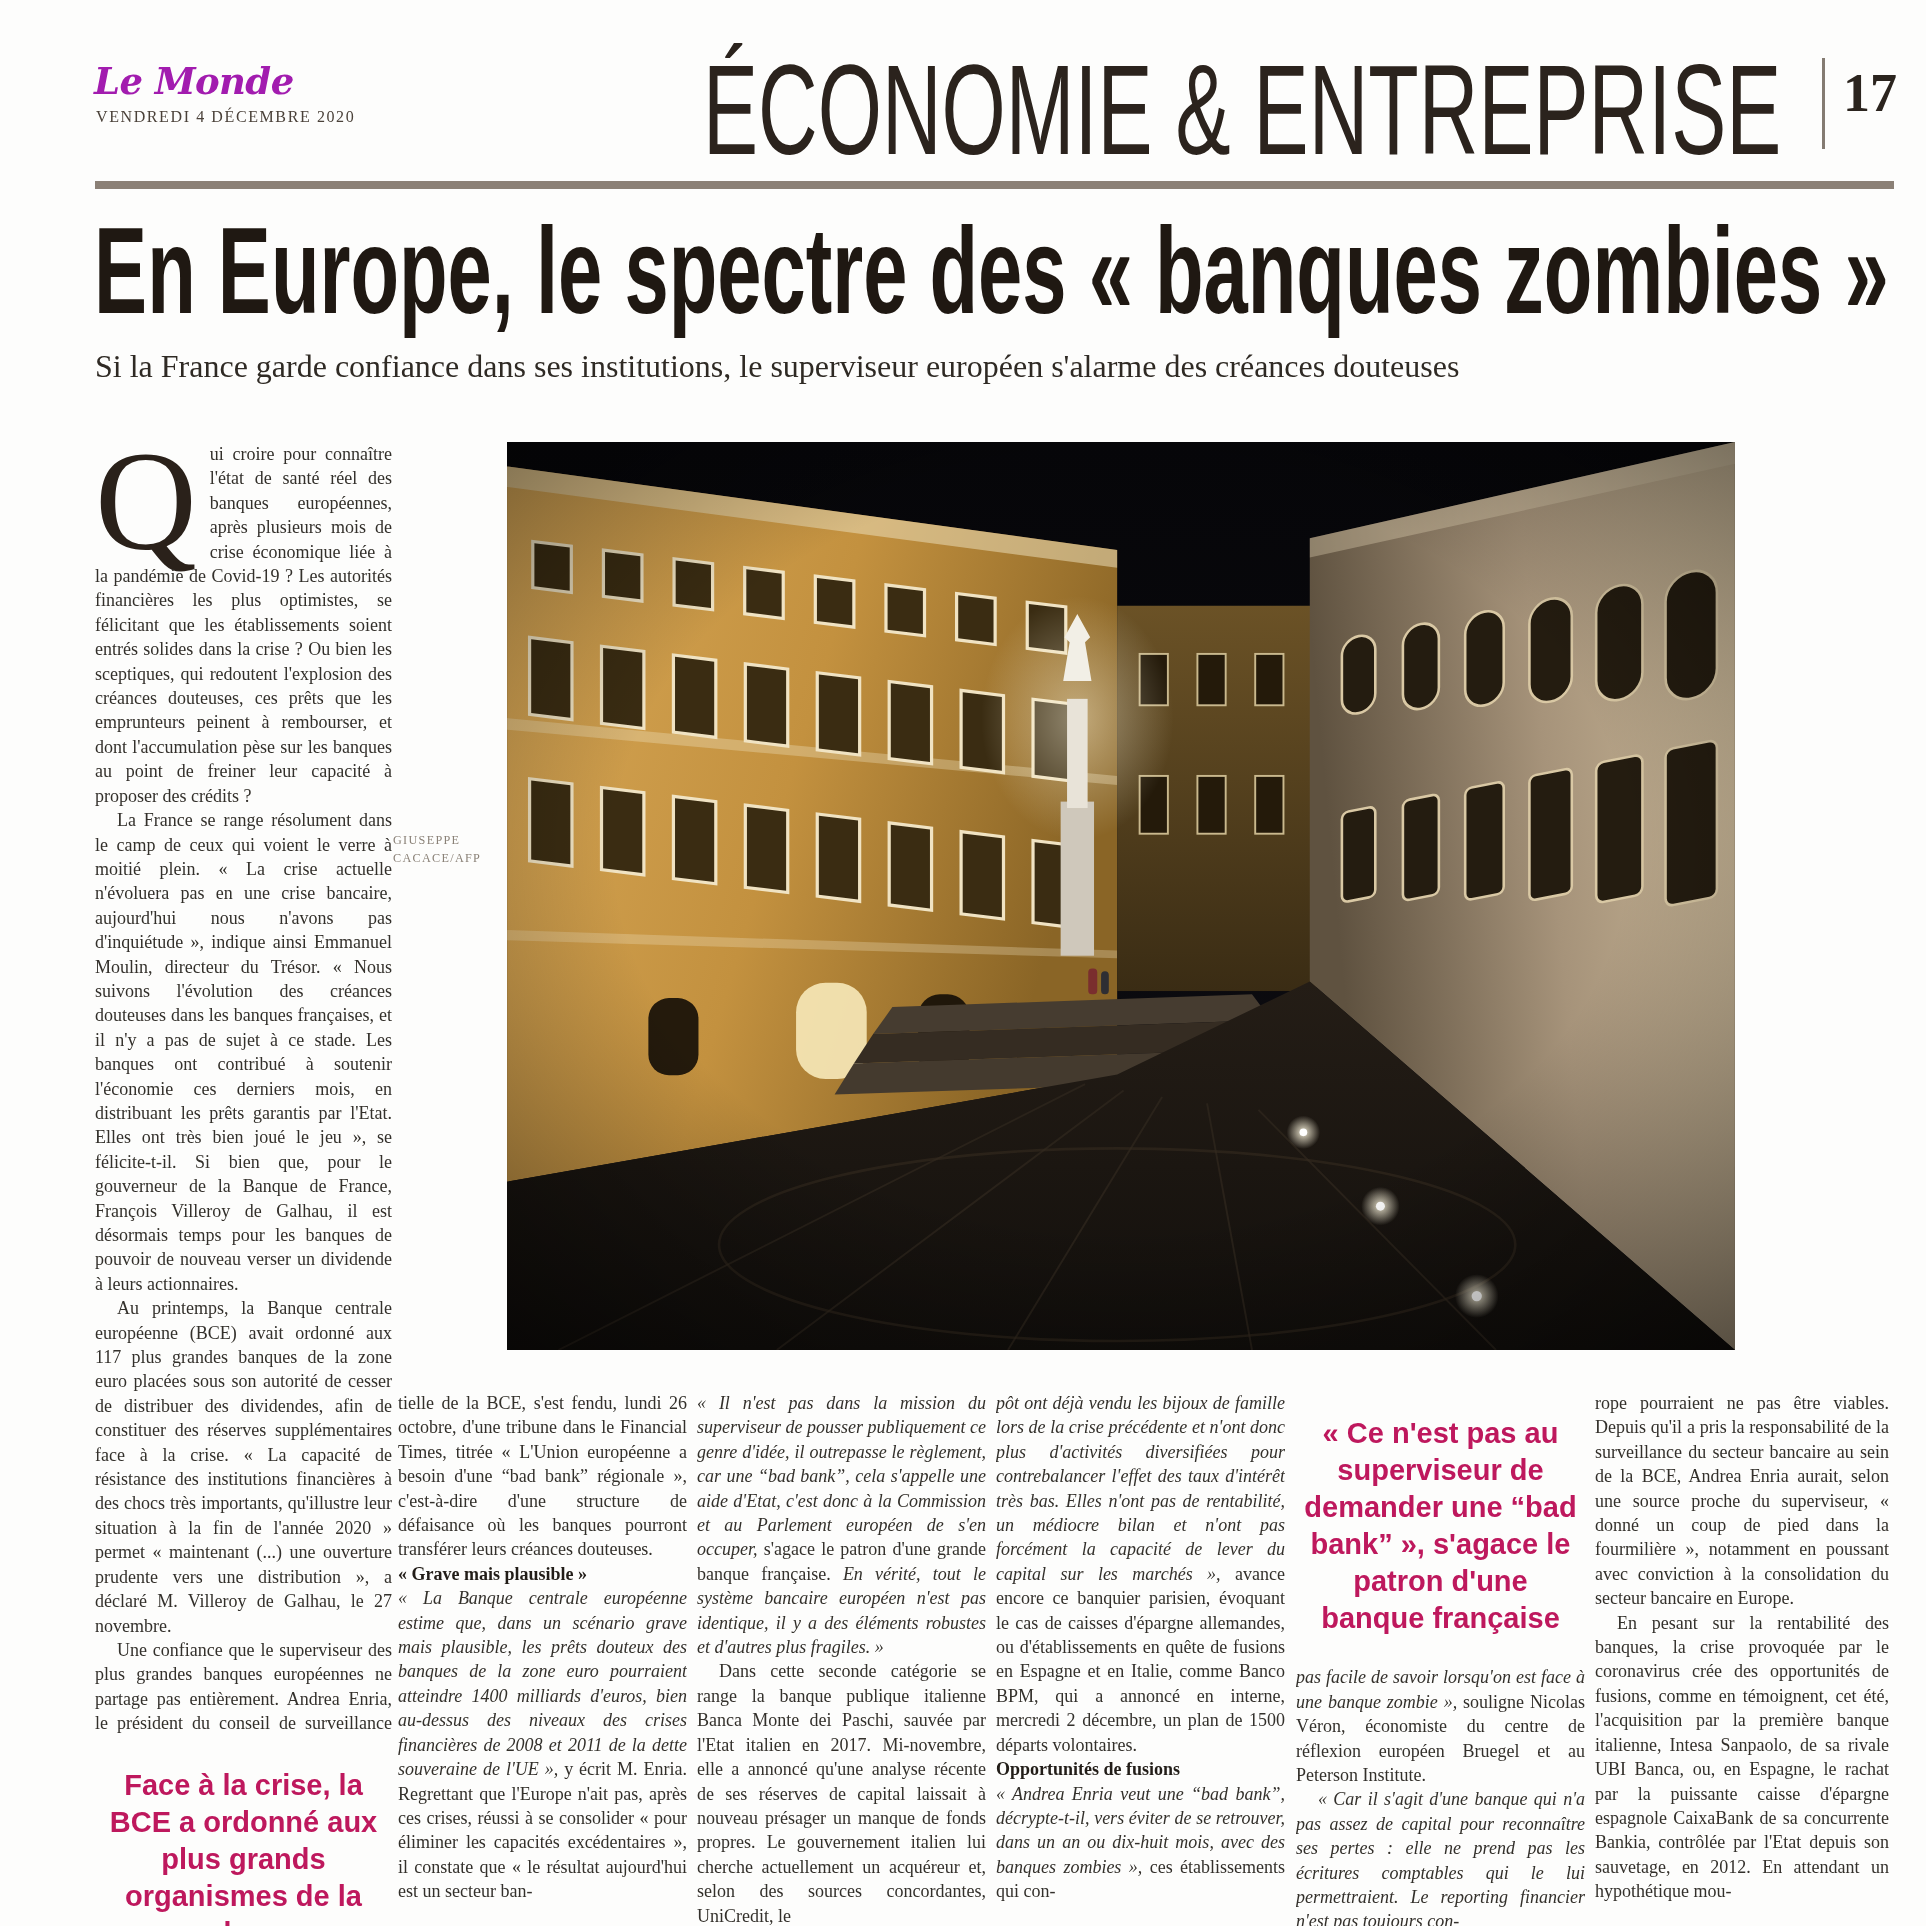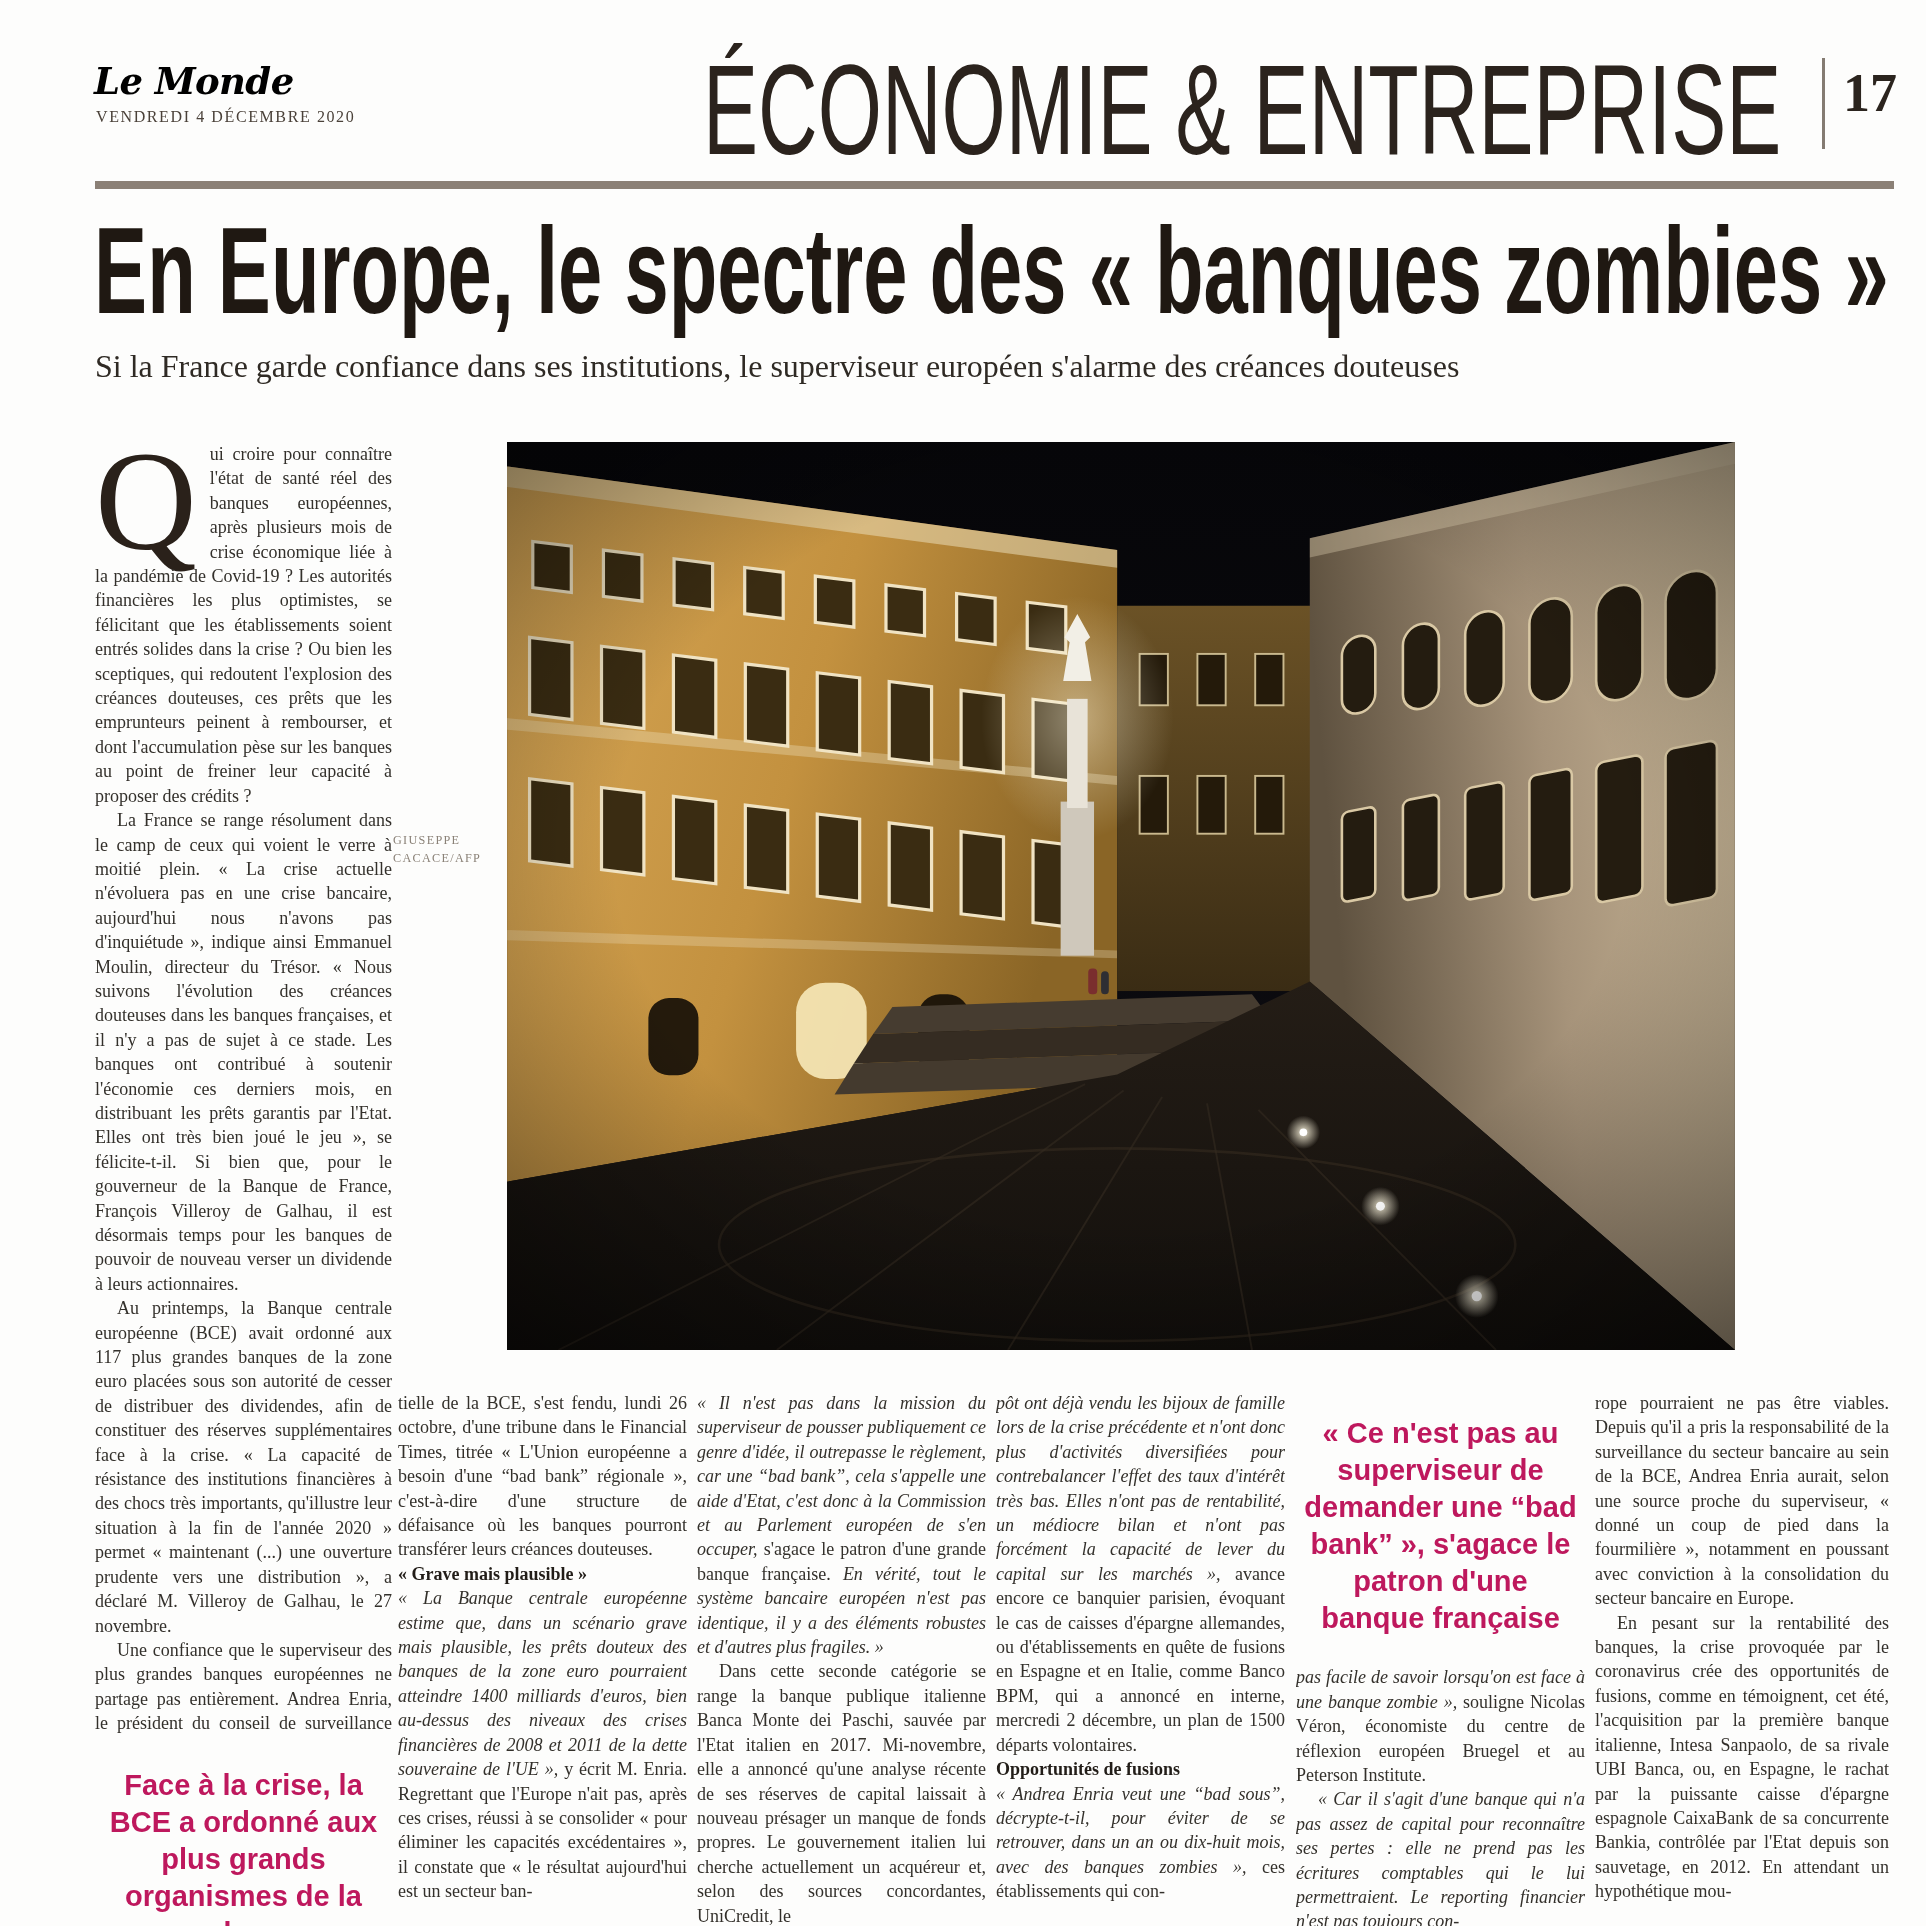--- a/index.html
+++ b/index.html
@@ -2,21 +2,21 @@
 <html lang="fr" style="font-size:10.3px"><head>
 <meta charset="utf-8">
 <style>
   html,body{margin:0;padding:0;background:#e9e7e4;}
   #page{position:relative;width:1926px;height:1926px;background:#fdfdfc;overflow:hidden;
         font-family:"Liberation Serif", serif;color:#33302b;}
   .abs{position:absolute;}
 
   
   #logo{left:94px;top:59px;font-family:"DejaVu Serif", serif;font-weight:bold;font-style:italic;
-        font-size:37px;color:#000000;letter-spacing:-0.6px;}
+        font-size:37px;color:#a21caf;letter-spacing:-0.6px;}
   #date{left:96px;top:108px;font-family:"Liberation Serif", serif;font-size:16px;letter-spacing:1.6px;
         color:#4a4139;text-transform:uppercase;}
   #section-svg{left:703px;top:40px;}
   #pagebar{left:1822px;top:58px;width:2.6px;height:91px;background:#847b72;}
   #pagenum{left:1843px;top:62px;font-family:"Liberation Serif", serif;font-size:54px;font-weight:600;color:#2b241e;}
   #toprule{left:95px;top:181px;width:1799px;height:8.3px;background:#8b8076;}
 
   
   #headline-svg{left:91px;top:203px;}
   #subhead{left:95px;top:347px;width:1644px;font-size:32px;line-height:39px;color:#2f2a24;}
@@ -238,21 +238,21 @@
   </div>
 
   <div class="abs col" id="col3">
     <p><span class="it">« Il n'est pas dans la mission du superviseur de pousser publiquement ce genre d'idée, il outrepasse le règlement, car une “bad bank”, cela s'appelle une aide d'Etat, c'est donc à la Commission et au Parlement européen de s'en occuper,</span><span> s'agace le patron d'une grande banque française. </span><span class="it">En vérité, tout le système bancaire européen n'est pas identique, il y a des éléments robustes et d'autres plus fragiles. »</span></p>
     <p class="indent">Dans cette seconde catégorie se range la banque publique italienne Banca Monte dei Paschi, sauvée par l'Etat italien en 2017. Mi-novembre, elle a annoncé qu'une analyse récente de ses réserves de capital laissait à nouveau présager un manque de fonds propres. Le gouvernement italien lui cherche actuellement un acquéreur et, selon des sources concordantes, UniCredit, le</p>
   </div>
 
   <div class="abs col" id="col4">
     <p><span class="it">pôt ont déjà vendu les bijoux de famille lors de la crise précédente et n'ont donc plus d'activités diversifiées pour contrebalancer l'effet des taux d'intérêt très bas. Elles n'ont pas de rentabilité, un médiocre bilan et n'ont pas forcément la capacité de lever du capital sur les marchés »,</span><span> avance encore ce banquier parisien, évoquant le cas de caisses d'épargne allemandes, ou d'établissements en quête de fusions en Espagne et en Italie, comme Banco BPM, qui a annoncé en interne, mercredi 2 décembre, un plan de 1500 départs volontaires.</span></p>
     <p class="colsub">Opportunités de fusions</p>
-    <p><span class="it">« Andrea Enria veut une “bad sous”, décrypte-t-il, pour éviter de se retrouver, dans un an ou dix-huit mois, avec des banques zombies »,</span><span> ces établissements qui con-</span></p>
+    <p><span class="it">« Andrea Enria veut une “bad bank”, décrypte-t-il, vers éviter de se retrouver, dans un an ou dix-huit mois, avec des banques zombies »,</span><span> ces établissements qui con-</span></p>
   </div>
 
   <div class="abs col" id="col5">
     <div class="bluequote">« Ce n'est pas au superviseur de demander une “bad bank” », s'agace le patron d'une banque française</div>
     <p><span class="it">pas facile de savoir lorsqu'on est face à une banque zombie »,</span><span> souligne Nicolas Véron, économiste du centre de réflexion européen Bruegel et au Peterson Institute.</span></p>
     <p class="indent it">« Car il s'agit d'une banque qui n'a pas assez de capital pour reconnaître ses pertes : elle ne prend pas les écritures comptables qui le lui permettraient. Le reporting financier n'est pas toujours con-</p>
   </div>
 
   <div class="abs col" id="col6">
     <p>rope pourraient ne pas être viables. Depuis qu'il a pris la responsabilité de la surveillance du secteur bancaire au sein de la BCE, Andrea Enria aurait, selon une source proche du superviseur, « donné un coup de pied dans la fourmilière », notamment en poussant avec conviction à la consolidation du secteur bancaire en Europe.</p>

